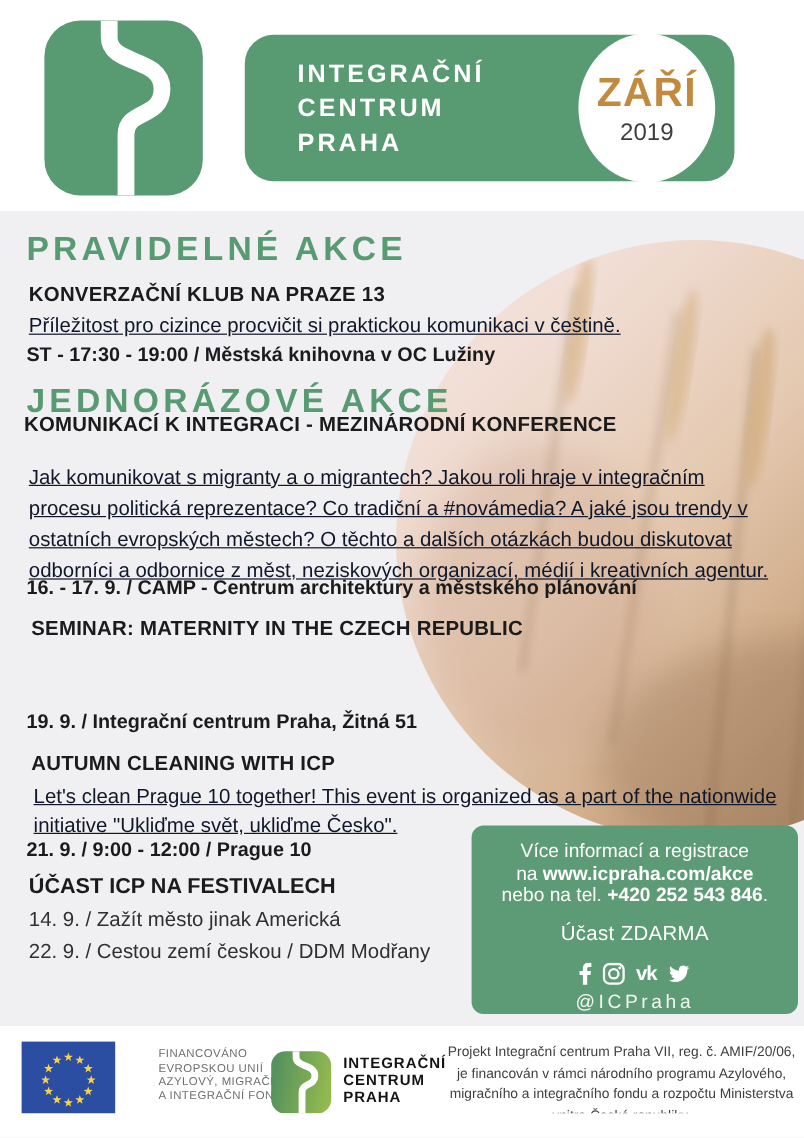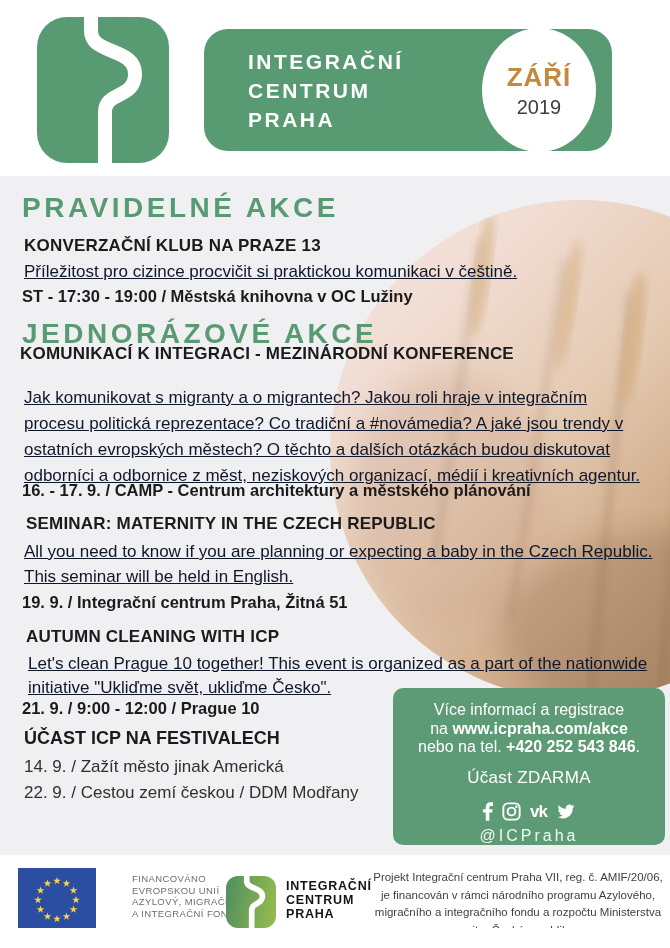--- a/index.html
+++ b/index.html
@@ -10,21 +10,21 @@
   .abs{position:absolute;}
   .pre{white-space:pre-line;}
   .prehard{white-space:pre;}
 
   
   .logo-box{left:37px;top:17px;width:132px;height:146px;background:#589a72;border-radius:30px;}
   .title-box{left:204px;top:29px;width:408px;height:122px;background:#589a72;border-radius:24px;}
   .org-name{left:248px;top:47px;color:#fff;font-weight:bold;font-size:21px;line-height:29px;letter-spacing:2.5px;}
   .month-circle{left:482px;top:28px;width:114px;height:124px;background:#fff;border-radius:50%;
     display:flex;flex-direction:column;align-items:center;justify-content:center;}
-  .month{font-size:26px;font-weight:bold;color:#c28a3e;letter-spacing:1px;}
+  .month{font-size:34px;font-weight:bold;color:#c28a3e;letter-spacing:1px;}
   .year{font-size:20px;color:#3d3d3d;margin-top:3px;}
 
   
   .gray-bg{left:0;top:176px;width:670px;height:679px;background:#f0eff1;z-index:0;}
   .photo-circle{left:330px;top:200px;width:500px;height:500px;border-radius:50%;overflow:hidden;z-index:1;
     background:linear-gradient(135deg,#f5e6e1 4%,#f0dcd2 22%,#e5cab2 45%,#d0ac8a 65%,#b08d6a 85%,#9f7f5e 100%);}
   .content{z-index:2;}
   .sec-heading{font-size:28px;font-weight:bold;color:#589a72;letter-spacing:3.5px;}
   .event-title{font-size:17px;font-weight:bold;color:#1b1b1b;letter-spacing:0.2px;}
   .event-desc{font-size:17px;color:#0f172a;line-height:26px;text-decoration:underline;}
@@ -111,22 +111,20 @@
   <div class="abs content sec-heading" style="left:22px;top:318px">JEDNORÁZOVÉ AKCE</div>
 
   <div class="abs content event-title" style="left:20px;top:344px">KOMUNIKACÍ K INTEGRACI - MEZINÁRODNÍ KONFERENCE</div>
   <div class="abs content event-desc prehard" style="left:24px;top:385px">Jak komunikovat s migranty a o migrantech? Jakou roli hraje v integračním
 procesu politická reprezentace? Co tradiční a #novámedia? A jaké jsou trendy v
 ostatních evropských městech? O těchto a dalších otázkách budou diskutovat
 odborníci a odbornice z měst, neziskových organizací, médií i kreativních agentur.</div>
   <div class="abs content event-sched" style="left:22px;top:481px">16. - 17. 9. / CAMP - Centrum architektury a městského plánování</div>
 
   <div class="abs content event-title" style="left:26px;top:514px">SEMINAR: MATERNITY IN THE CZECH REPUBLIC</div>
-  <div class="abs content event-desc tight prehard" style="left:24px;top:539px">All you need to know if you are planning or expecting a baby in the Czech Republic.
-This seminar will be held in English.</div>
   <div class="abs content event-sched" style="left:22px;top:593px">19. 9. / Integrační centrum Praha, Žitná 51</div>
 
   <div class="abs content event-title" style="left:26px;top:627px">AUTUMN CLEANING WITH ICP</div>
   <div class="abs content event-desc tighter prehard" style="left:28px;top:652px">Let's clean Prague 10 together! This event is organized as a part of the nationwide
 initiative "Ukliďme svět, ukliďme Česko".</div>
   <div class="abs content event-sched" style="left:22px;top:699px">21. 9. / 9:00 - 12:00 / Prague 10</div>
 
   <div class="abs content fest-title" style="left:24px;top:728px">ÚČAST ICP NA FESTIVALECH</div>
   <div class="abs content" style="left:24px;top:754px">
     <div class="fest-item">14. 9. / Zažít město jinak Americká</div>

